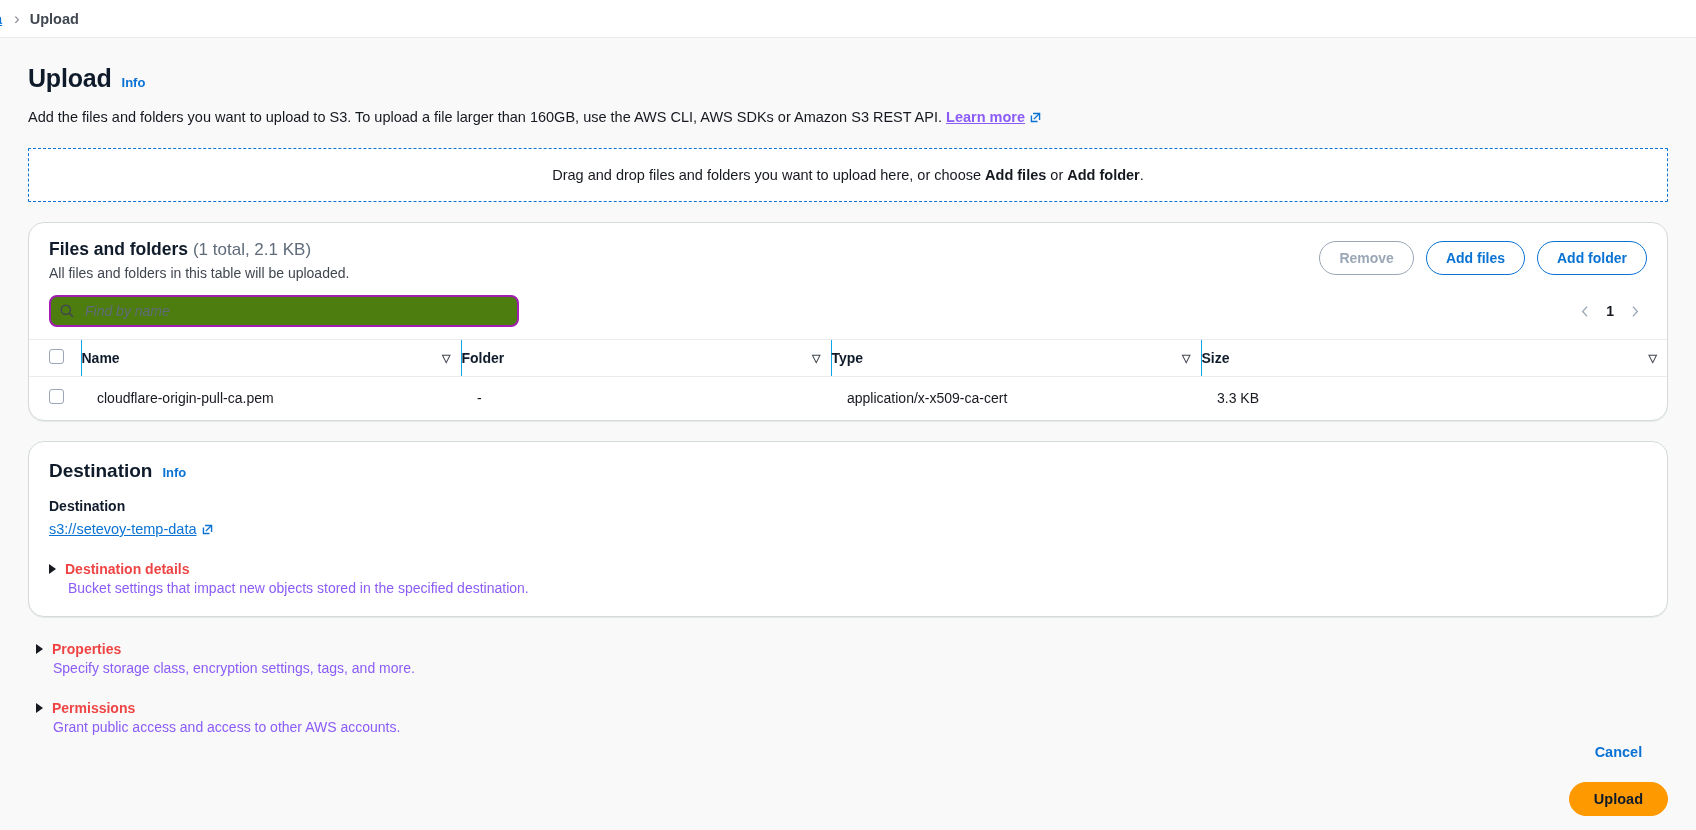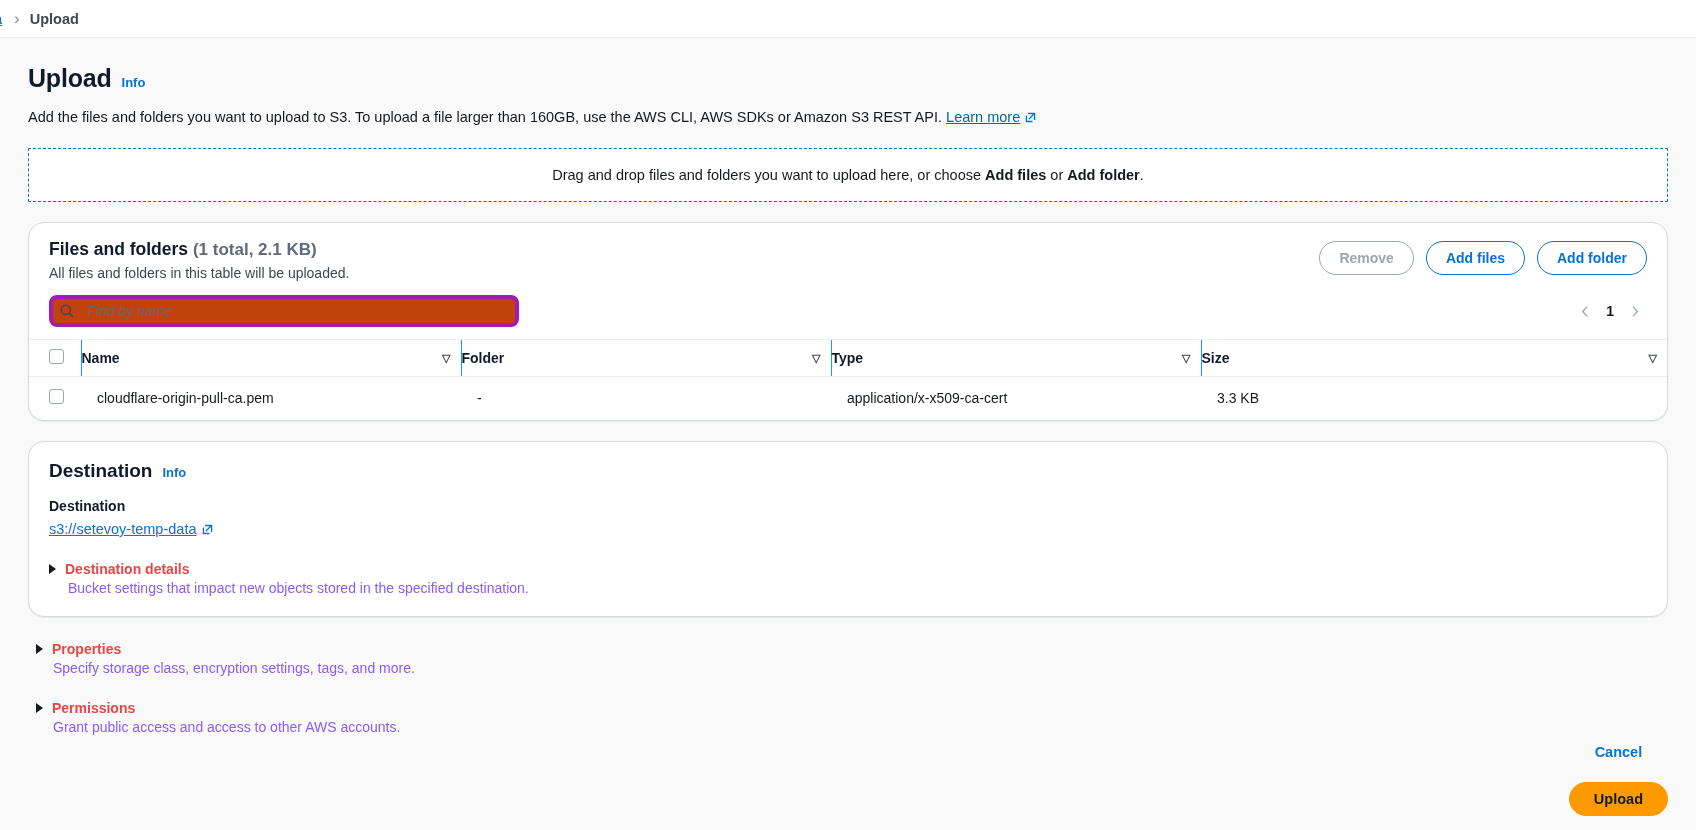--- a/index.html
+++ b/index.html
@@ -68,23 +68,23 @@
     text-decoration: none;
     cursor: pointer;
   }
   .page-desc {
     margin: 14px 0 0 0;
     font-size: 14.5px;
     color: #16191f;
     line-height: 1.45;
   }
   .inline-link {
-    color: #0369a1;
+    color: #8b5cf6;
     text-decoration: underline;
-    font-weight: 400;
+    font-weight: 700;
     cursor: pointer;
     white-space: nowrap;
   }
   .ext-ico { display: inline-block; vertical-align: -2px; margin-left: 4px; }
 
   
   .dropzone {
     margin: 18px 28px 0 28px;
     border: 1px dashed #0972d3;
     border-radius: 1px;
@@ -112,21 +112,21 @@
     justify-content: space-between;
     align-items: flex-start;
   }
   .card-title {
     font-size: 17.5px;
     font-weight: 700;
     color: #0f1b2a;
     margin: 0;
   }
   .card-title .count {
-    font-weight: 700;
+    font-weight: 400;
     color: #5f6b7a;
     font-size: 17px;
   }
   .card-sub {
     margin: 5px 0 0 0;
     font-size: 14px;
     color: #414750;
   }
   .head-actions { display: flex; gap: 12px; align-items: flex-start; padding-top: 2px;}
 
@@ -176,27 +176,27 @@
     align-items: center;
     padding: 14px 20px 12px 20px;
   }
   .search-wrap {
     position: relative;
     width: 470px;
   }
   .search-input {
     width: 100%;
     height: 32px;
-    border: 4px solid #a21caf;
+    border: 2px solid #a21caf;
     border-radius: 8px;
     padding: 0 10px 0 34px;
     font-size: 14px;
     font-family: "Liberation Sans", sans-serif;
     color: #16191f;
-    background: #c2410c;
+    background: #4d7c0f;
   }
   .search-input::placeholder {
     color: #5f6b7a;
     font-style: italic;
   }
   .search-ico {
     position: absolute;
     left: 10px; top: 8px;
     pointer-events: none;
   }

